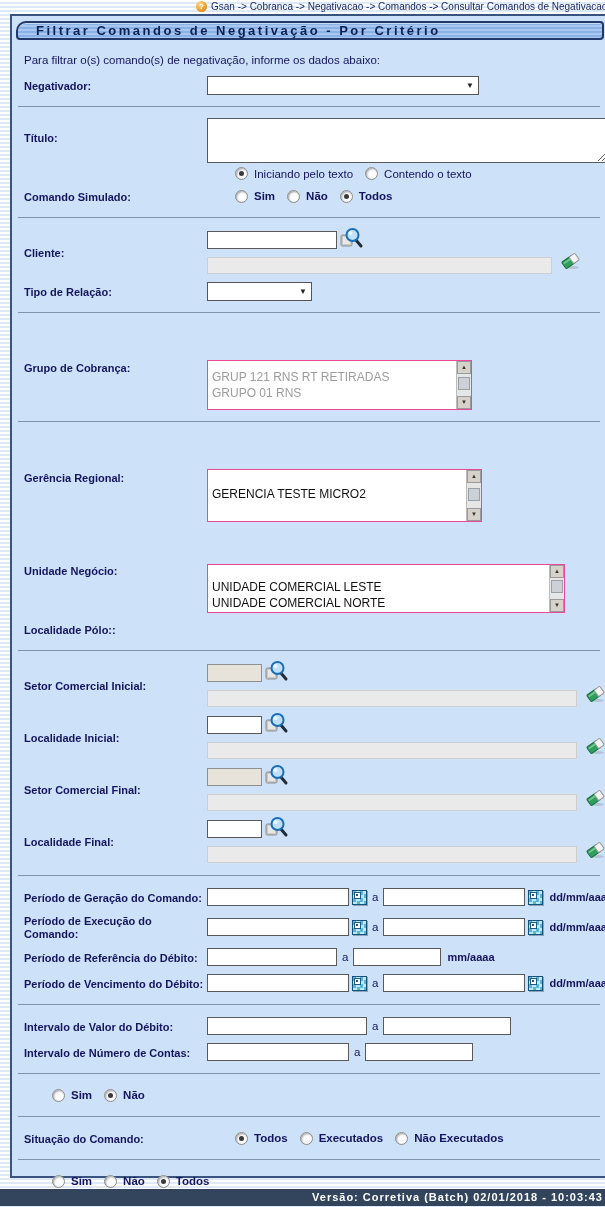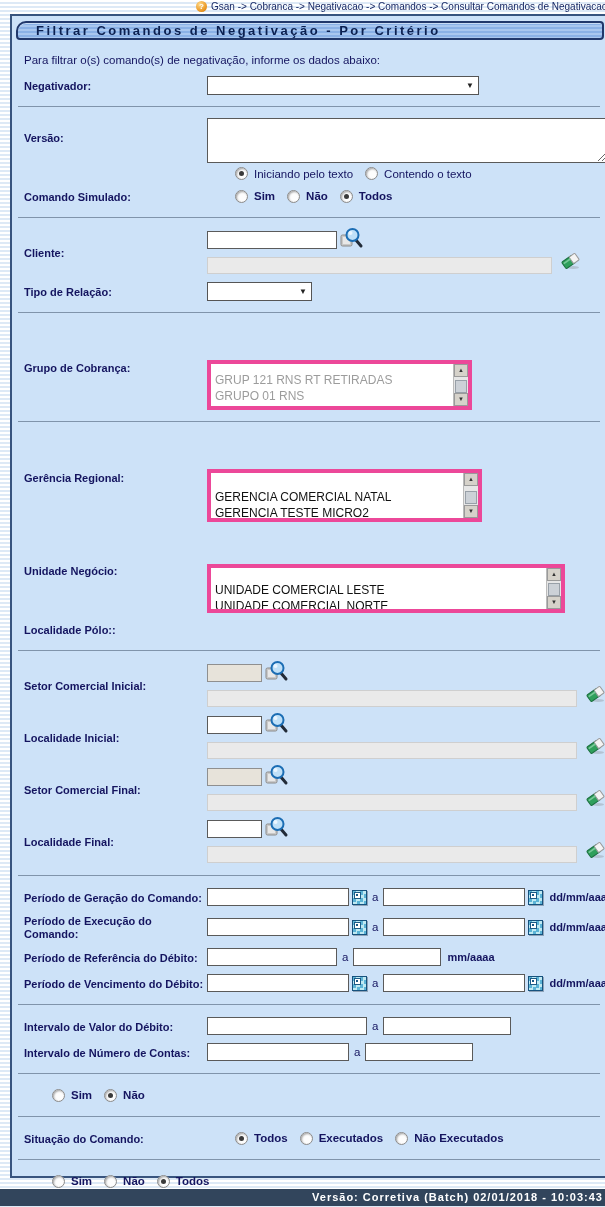--- a/index.html
+++ b/index.html
@@ -49,21 +49,21 @@
   .fmt { margin-left:6px; font-size:11px; font-weight:bold; color:#14145f; }
   
   .radio { width:13px; height:13px; border-radius:50%; background:#fdfdfd; border:1px solid #8a8a8a;
     box-shadow: inset 1px 1px 2px rgba(0,0,0,.35); display:inline-block; flex:0 0 13px; position:relative; }
   .radio.checked::after { content:""; position:absolute; left:3px; top:3px; width:5px; height:5px;
     background:#3a3a3a; border-radius:50%; }
   .radio-lbl { font-size:11.5px; color:#14145f; margin:0 12px 0 6px; }
   .radio-lbl.bold { font-weight:bold; }
   .radios { flex-direction:row; align-items:center; display:flex; }
   
-  .listbox { position:relative; border:4px solid #ec4899; background:#fff; font-size:12px; overflow:hidden;margin-top:36px; }
+  .listbox { position:relative; border:1px solid #ec4899; background:#fff; font-size:12px; overflow:hidden;margin-top:36px; }
   .listbox .opt { padding:0 4px; line-height:16px; height:16px; white-space:nowrap; color:#111; }
   .listbox.disabled .opt { color:#9c9c9c; }
   .lb-grupo { width:265px; height:50px; padding-top:8px; }
   .lb-ger { width:275px; height:53px; }
   .lb-uni { width:358px; height:49px; }
   .sbar { position:absolute; right:0; top:0; bottom:0; width:15px; background:#e6e6e6; border-left:1px solid #bbb; }
   .sb-btn { position:absolute; left:0; width:14px; height:13px; background:#d6d2ca; border:1px solid #9a9a9a;
     font-size:6px; color:#333; text-align:center; line-height:11px; }
   .sb-btn.up{top:0}.sb-btn.down{bottom:0}
   .sb-thumb { position:absolute; left:1px; width:12px; height:13px; background:#ccd1d7; border:1px solid #98a0a8; }
@@ -109,21 +109,21 @@
       <div class="lbl">Negativador:</div>
       <div class="select w272">
         <span></span>
         <span class="arrow">▼</span>
       </div>
     </div>
 
     <div class="sep"></div>
 
     <div class="row top">
-      <div class="lbl" style="padding-top:14px">Versão:</div>
+      <div class="lbl" style="padding-top:14px">Título:</div>
       <div class="field">
         <textarea class="txt" value="" style=""></textarea>
         <div class="line radios" style="margin-left:28px">
           <span class="radio checked"></span>
           <span class="radio-lbl">Iniciando pelo texto</span>
           <span class="radio"></span>
           <span class="radio-lbl">Contendo o texto</span>
         </div>
       </div>
     </div>
@@ -191,21 +191,20 @@
         </span>
       </div>
     </div>
 
     <div class="sep"></div>
 
     <div class="row">
       <div class="lbl">Gerência Regional:</div>
       <div class="listbox lb-ger">
         <div class="opt"></div>
-        <div class="opt">GERENCIA COMERCIAL NATAL</div>
         <div class="opt">GERENCIA TESTE MICRO2</div>
         <span class="sbar">
           <span class="sb-btn up">▲</span>
           <span class="sb-thumb" style="top:18px"></span>
           <span class="sb-btn down">▼</span>
         </span>
       </div>
     </div>
 
     <div class="row">

